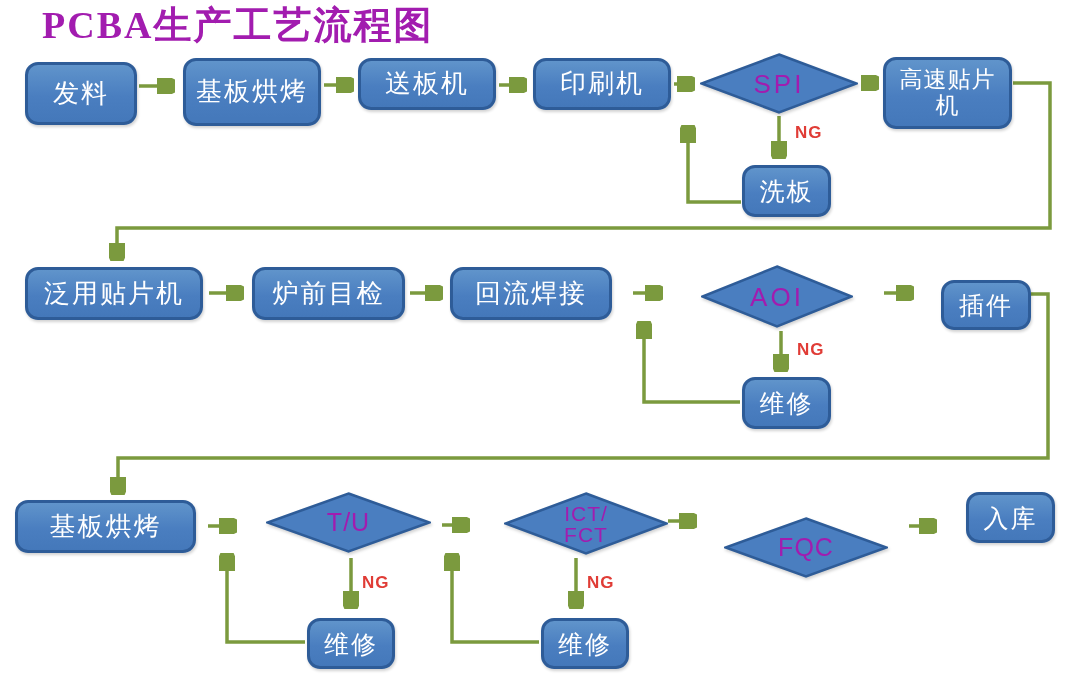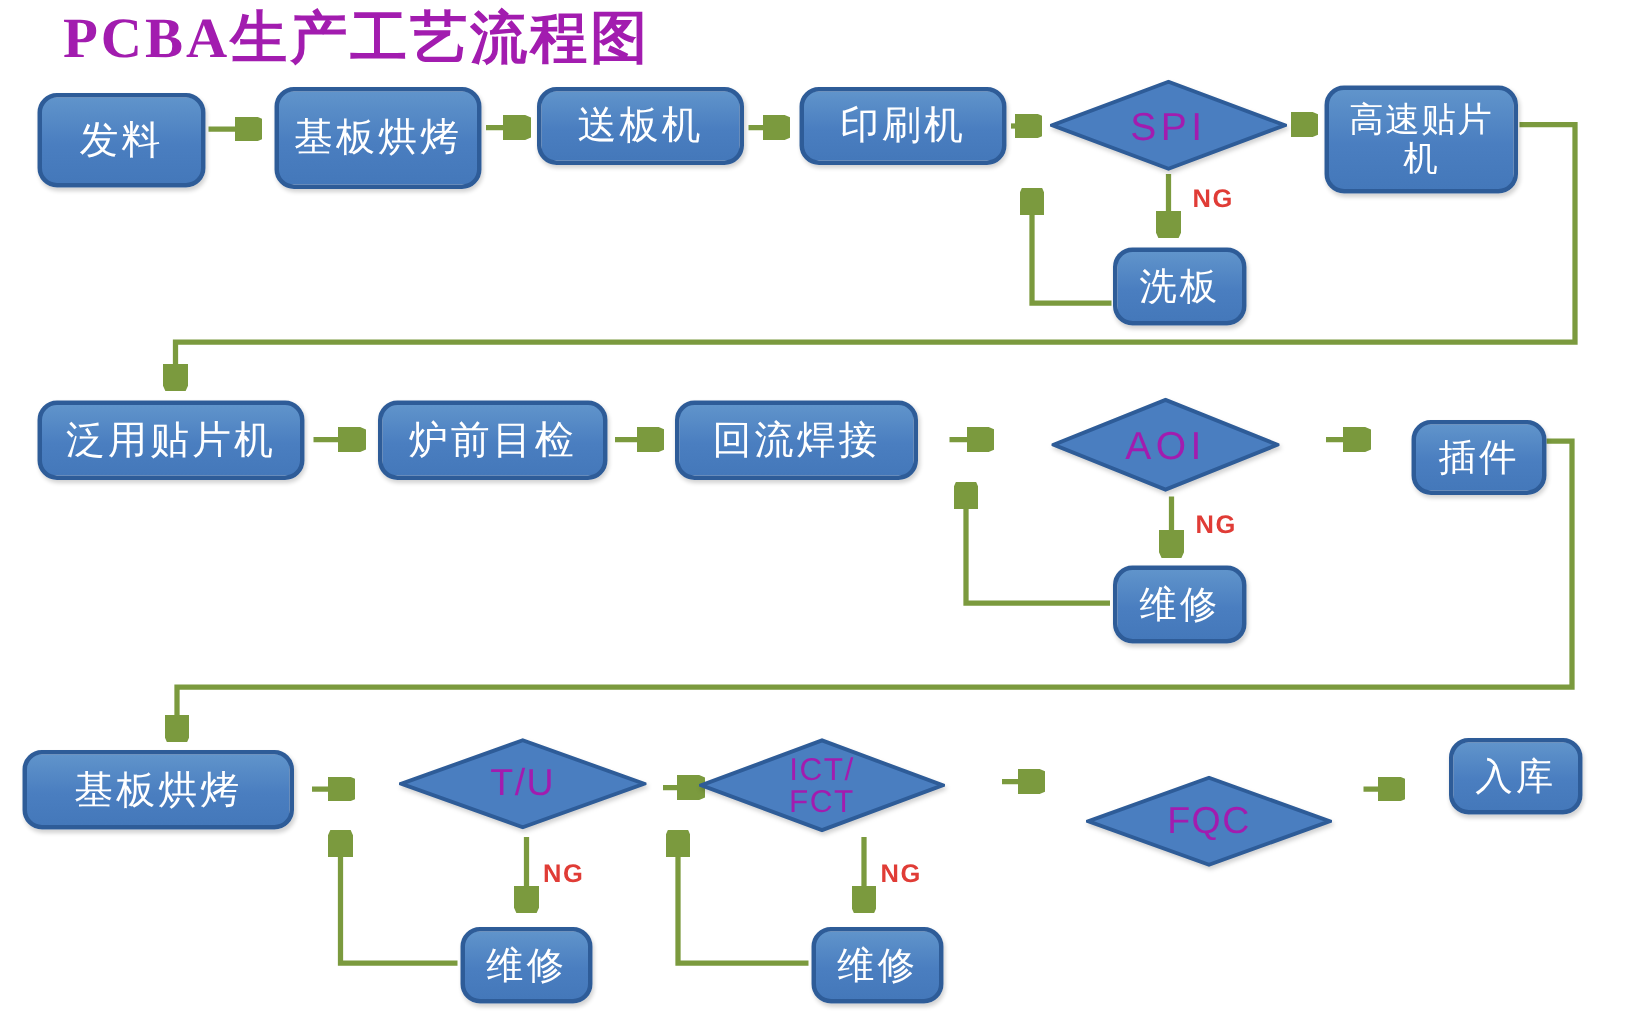--- a/index.html
+++ b/index.html
@@ -155,21 +155,21 @@
     <span class="lbl">基板烘烤</span>
   </div>
 
   <div class="node diamond d-med" style="left:266px;top:492px;width:165px;height:61px;">
     <svg class="dsvg" viewBox="0 0 100 40" preserveAspectRatio="none">
       <polygon class="dshape" points="50,1 99,20 50,39 1,20" vector-effect="non-scaling-stroke"></polygon>
     </svg>
     <span class="dlabel">T/U</span>
   </div>
 
-  <div class="node diamond d-two" style="left:466px;top:492px;width:164px;height:63px;">
+  <div class="node diamond d-two" style="left:504px;top:492px;width:164px;height:63px;">
     <svg class="dsvg" viewBox="0 0 100 40" preserveAspectRatio="none">
       <polygon class="dshape" points="50,1 99,20 50,39 1,20" vector-effect="non-scaling-stroke"></polygon>
     </svg>
     <span class="dlabel" style="display:inline-block;text-align:center;">
       <span style="display:block;">ICT/</span>
       <span style="display:block;">FCT</span>
     </span>
   </div>
 
   <div class="node diamond d-med" style="left:724px;top:517px;width:164px;height:61px;align-items:center;">

